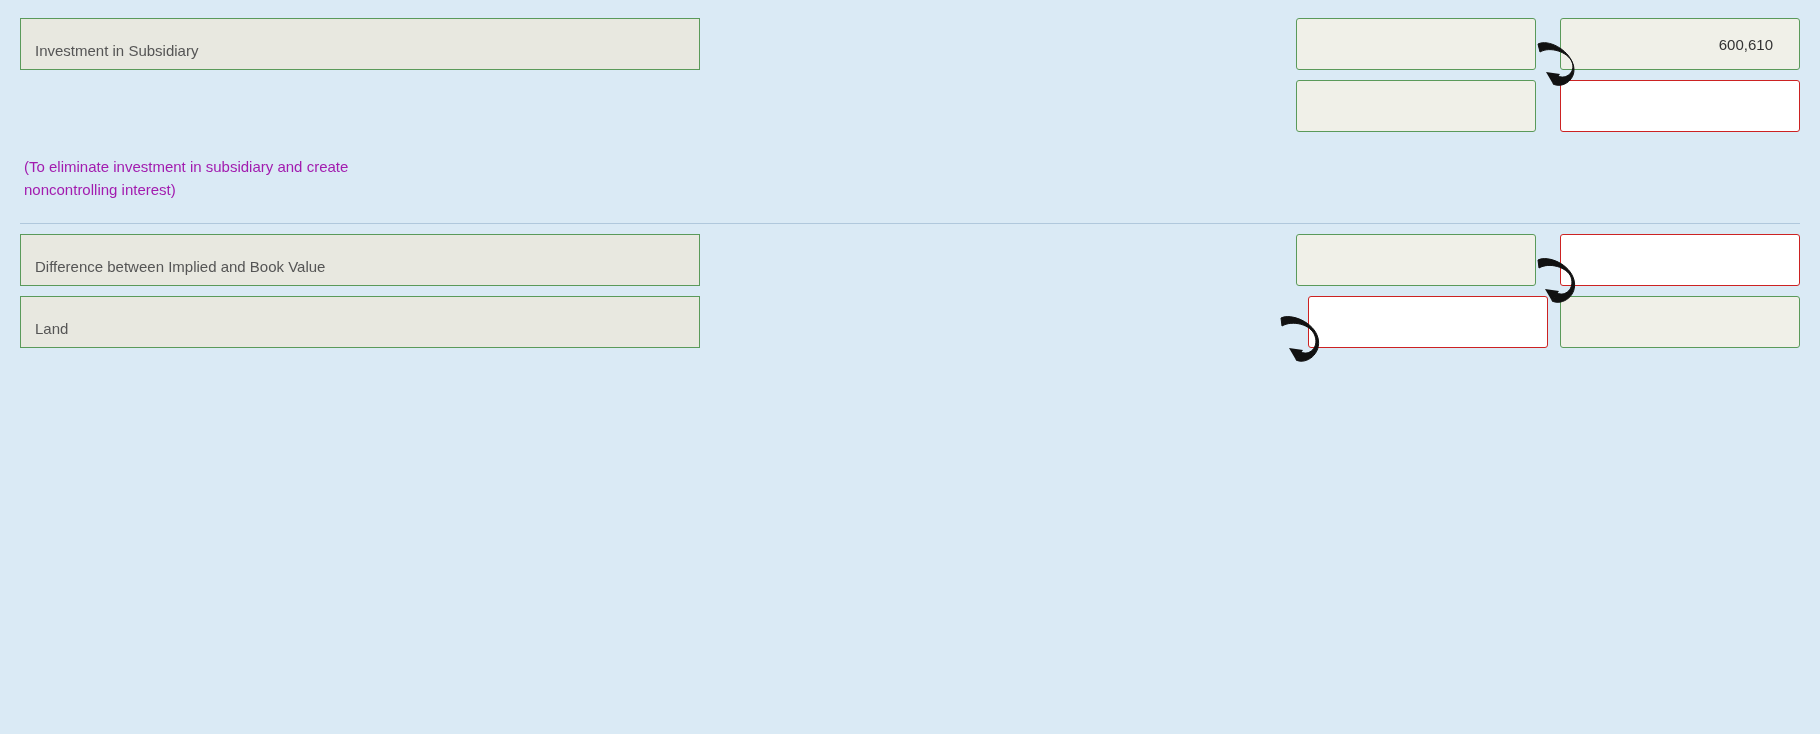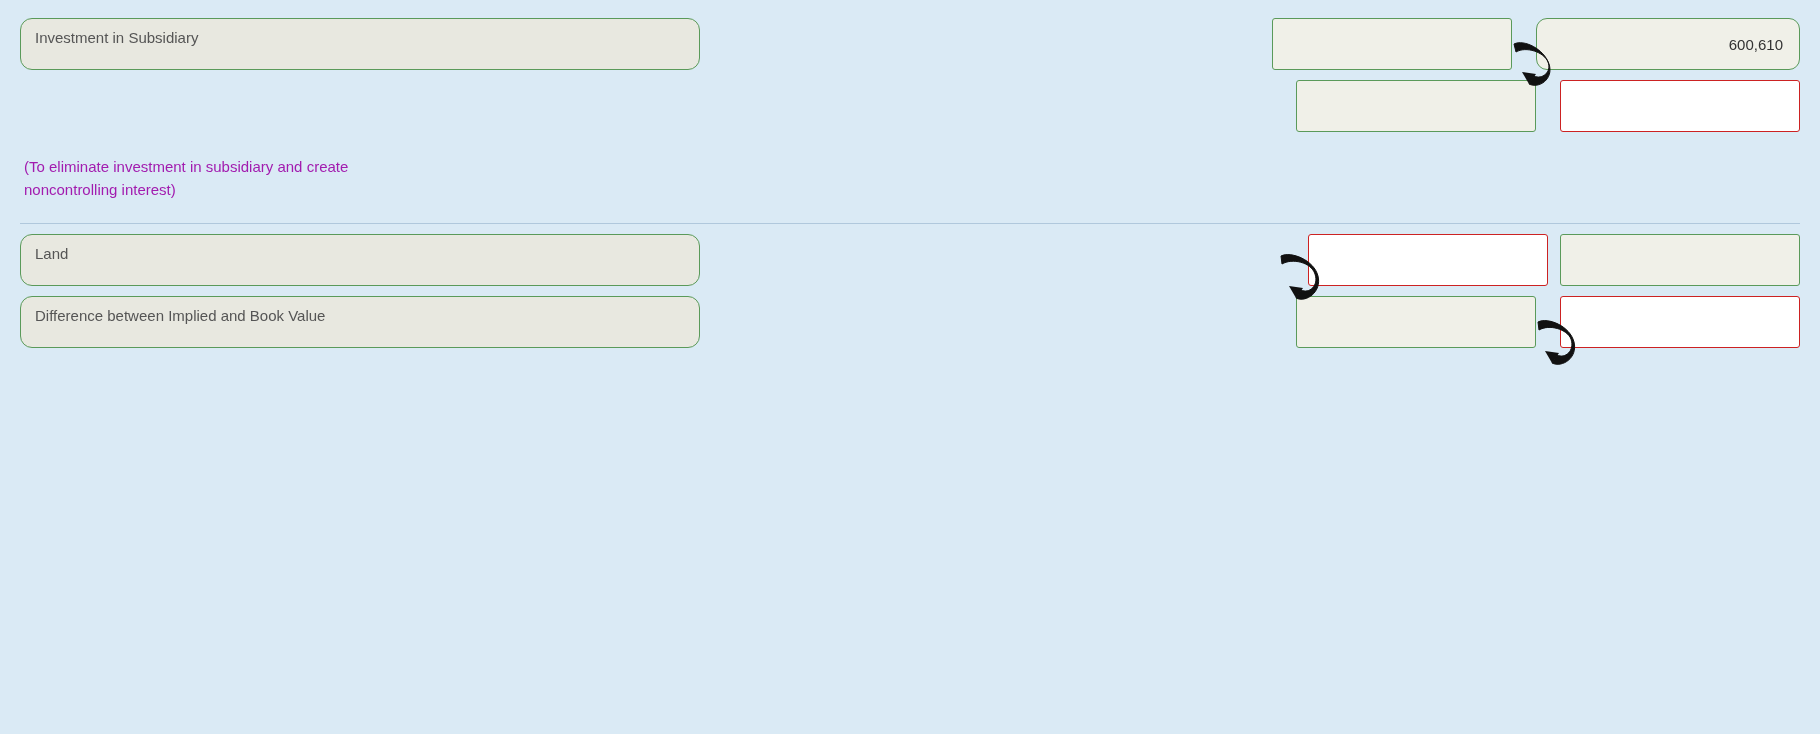--- a/index.html
+++ b/index.html
@@ -27,47 +27,47 @@
     .row {
       display: flex;
       align-items: center;
       margin-bottom: 10px;
       gap: 12px;
     }
 
     .label-box {
       background: #e8e8e0;
       border: 1.5px solid #5a9a5a;
-      border-radius: 12px;
+      border-radius: 0;
       padding: 10px 14px;
       width: 680px;
       min-height: 52px;
       display: flex;
-      align-items: flex-start;
+      align-items: flex-end;
       color: #555;
       font-size: 15px;
     }
 
     .input-box-green {
       background: #f0f0e8;
       border: 1.5px solid #5a9a5a;
       border-radius: 3px;
       padding: 10px 14px;
       width: 240px;
       min-height: 52px;
       display: flex;
       align-items: center;
     }
 
     .input-box-green-right {
       background: #f0f0e8;
       border: 1.5px solid #5a9a5a;
-      border-radius: 11px;
-      padding: 10px 16px;
-      width: 264px;
+      border-radius: 3px;
+      padding: 10px 26px;
+      width: 240px;
       min-height: 52px;
       display: flex;
       align-items: center;
       justify-content: flex-end;
       font-size: 15px;
       color: #333;
     }
 
     .input-box-red {
       background: #ffffff;
@@ -136,52 +136,52 @@
   </div>
 
   <div class="note-text">
     <span>(To eliminate investment in subsidiary and create noncontrolling interest)</span>
   </div>
 
   <div class="section-divider"></div>
 
   <div class="row">
     <div class="label-box">
+      <span>Difference between Implied and Book Value</span>
+    </div>
+    <div style="flex:1"></div>
+    <div class="input-box-green">
+      <span></span>
+    </div>
+
+    <div style="position:relative; width:0; height:0;">
+      <svg class="arrow-svg" style="left:-30px; top:-10px;" width="90" height="60">
+        <path d="M 20 10 C 30 5, 52 14, 56 30 C 60 46, 44 56, 34 51 L 39 43 C 47 47, 57 39, 53 27 C 49 17, 31 12, 21 18 Z" fill="#111" stroke="#111" stroke-width="1"></path>
+        <polygon points="34,51 27,39 41,41" fill="#111"></polygon>
+      </svg>
+    </div>
+    <div class="input-box-red">
+      <span></span>
+    </div>
+  </div>
+
+  <div class="row">
+    <div class="label-box">
       <span>Land</span>
     </div>
     <div style="flex:1"></div>
 
     <div style="position:relative; width:0; height:0;">
       <svg class="arrow-svg" style="left:-40px; top:-12px;" width="90" height="60">
         <path d="M 25 8 C 35 3, 58 12, 62 28 C 66 44, 50 55, 40 50 L 45 42 C 53 46, 63 38, 59 26 C 55 14, 36 10, 26 16 Z" fill="#111" stroke="#111" stroke-width="1"></path>
         <polygon points="40,50 33,38 47,40" fill="#111"></polygon>
       </svg>
     </div>
     <div class="input-box-red">
       <span></span>
     </div>
     <div class="input-box-green">
       <span></span>
     </div>
   </div>
 
-  <div class="row">
-    <div class="label-box">
-      <span>Difference between Implied and Book Value</span>
-    </div>
-    <div style="flex:1"></div>
-    <div class="input-box-green">
-      <span></span>
-    </div>
-
-    <div style="position:relative; width:0; height:0;">
-      <svg class="arrow-svg" style="left:-30px; top:-10px;" width="90" height="60">
-        <path d="M 20 10 C 30 5, 52 14, 56 30 C 60 46, 44 56, 34 51 L 39 43 C 47 47, 57 39, 53 27 C 49 17, 31 12, 21 18 Z" fill="#111" stroke="#111" stroke-width="1"></path>
-        <polygon points="34,51 27,39 41,41" fill="#111"></polygon>
-      </svg>
-    </div>
-    <div class="input-box-red">
-      <span></span>
-    </div>
-  </div>
-
 
 </div>
 
 </body></html>

